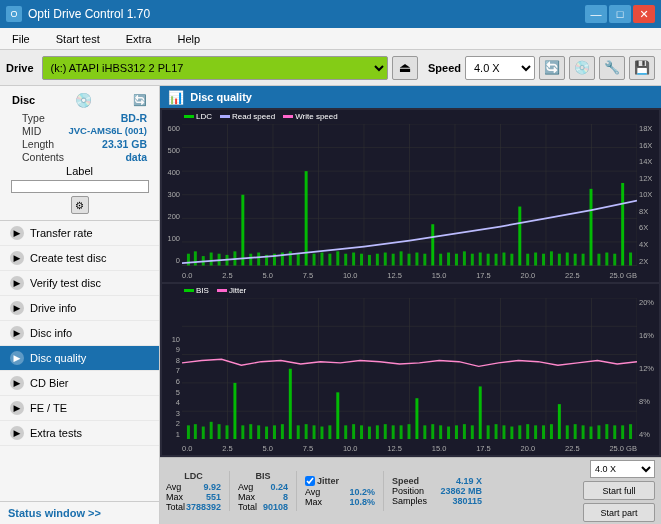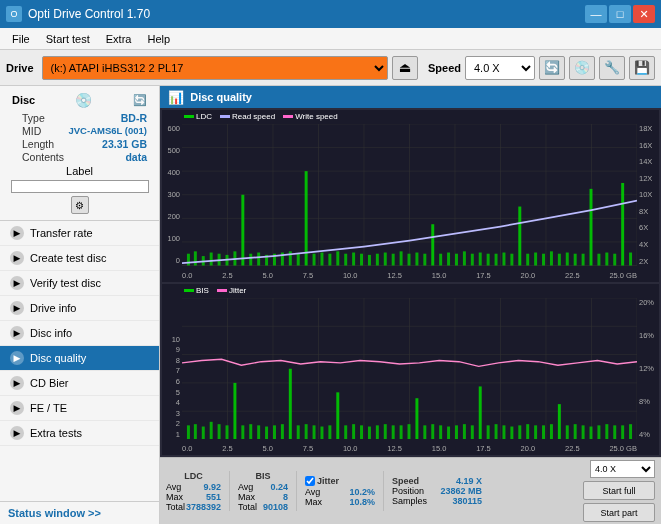--- a/index.html
+++ b/index.html
@@ -9,27 +9,27 @@
     .title-bar { background: #1a6fad; display: flex; align-items: center; justify-content: space-between; padding: 4px 6px; height: 28px; }
     .title-bar-left { display: flex; align-items: center; gap: 6px; color: white; font-size: 12px; font-weight: 500; }
     .title-bar-icon { width: 16px; height: 16px; background: #4a9fd4; border-radius: 2px; display: flex; align-items: center; justify-content: center; font-size: 9px; color: white; }
     .title-bar-controls { display: flex; gap: 2px; }
     .title-btn { width: 22px; height: 18px; border: none; cursor: pointer; font-size: 11px; display: flex; align-items: center; justify-content: center; border-radius: 2px; }
     .title-btn.minimize { background: #4a9fd4; color: white; }
     .title-btn.maximize { background: #4a9fd4; color: white; }
     .title-btn.close { background: #e74c3c; color: white; }
 
     
-    .menu-bar { background: #f5f5f5; border-bottom: 1px solid #ccc; display: flex; align-items: center; padding: 2px 4px; height: 22px; gap: 0; }
+    .menu-bar { background: #f5f5f5; border-bottom: 1px solid #ccc; display: flex; align-items: center; padding: 2px 4px; height: 22px; gap: 10px; }
     .menu-item { padding: 2px 8px; cursor: pointer; font-size: 11px; border-radius: 2px; }
 
     
     .drive-toolbar { background: #ececec; border-bottom: 1px solid #ccc; display: flex; align-items: center; padding: 3px 6px; height: 36px; gap: 4px; }
     .drive-label { font-size: 11px; font-weight: bold; margin-right: 4px; }
-    .drive-select { flex: 1; height: 24px; border: 1px solid #999; background: #f97316; font-size: 11px; padding: 0 4px; border-radius: 2px; }
+    .drive-select { flex: 1; height: 24px; border: 1px solid #999; background: #84cc16; font-size: 11px; padding: 0 4px; border-radius: 2px; }
     .eject-btn { width: 26px; height: 24px; background: #e0e0e0; border: 1px solid #999; cursor: pointer; display: flex; align-items: center; justify-content: center; border-radius: 2px; }
     .speed-label { font-size: 11px; font-weight: bold; margin-left: 6px; }
     .speed-select { width: 70px; height: 24px; border: 1px solid #999; background: white; font-size: 11px; padding: 0 4px; border-radius: 2px; }
     .toolbar-icon-btn { width: 26px; height: 24px; background: #e0e0e0; border: 1px solid #999; cursor: pointer; display: flex; align-items: center; justify-content: center; border-radius: 2px; font-size: 13px; }
 
     
     .main-layout { display: flex; height: calc(524px - 28px - 22px - 36px); }
 
     
     .sidebar { width: 160px; background: #f5f5f5; border-right: 1px solid #ccc; display: flex; flex-direction: column; flex-shrink: 0; }

